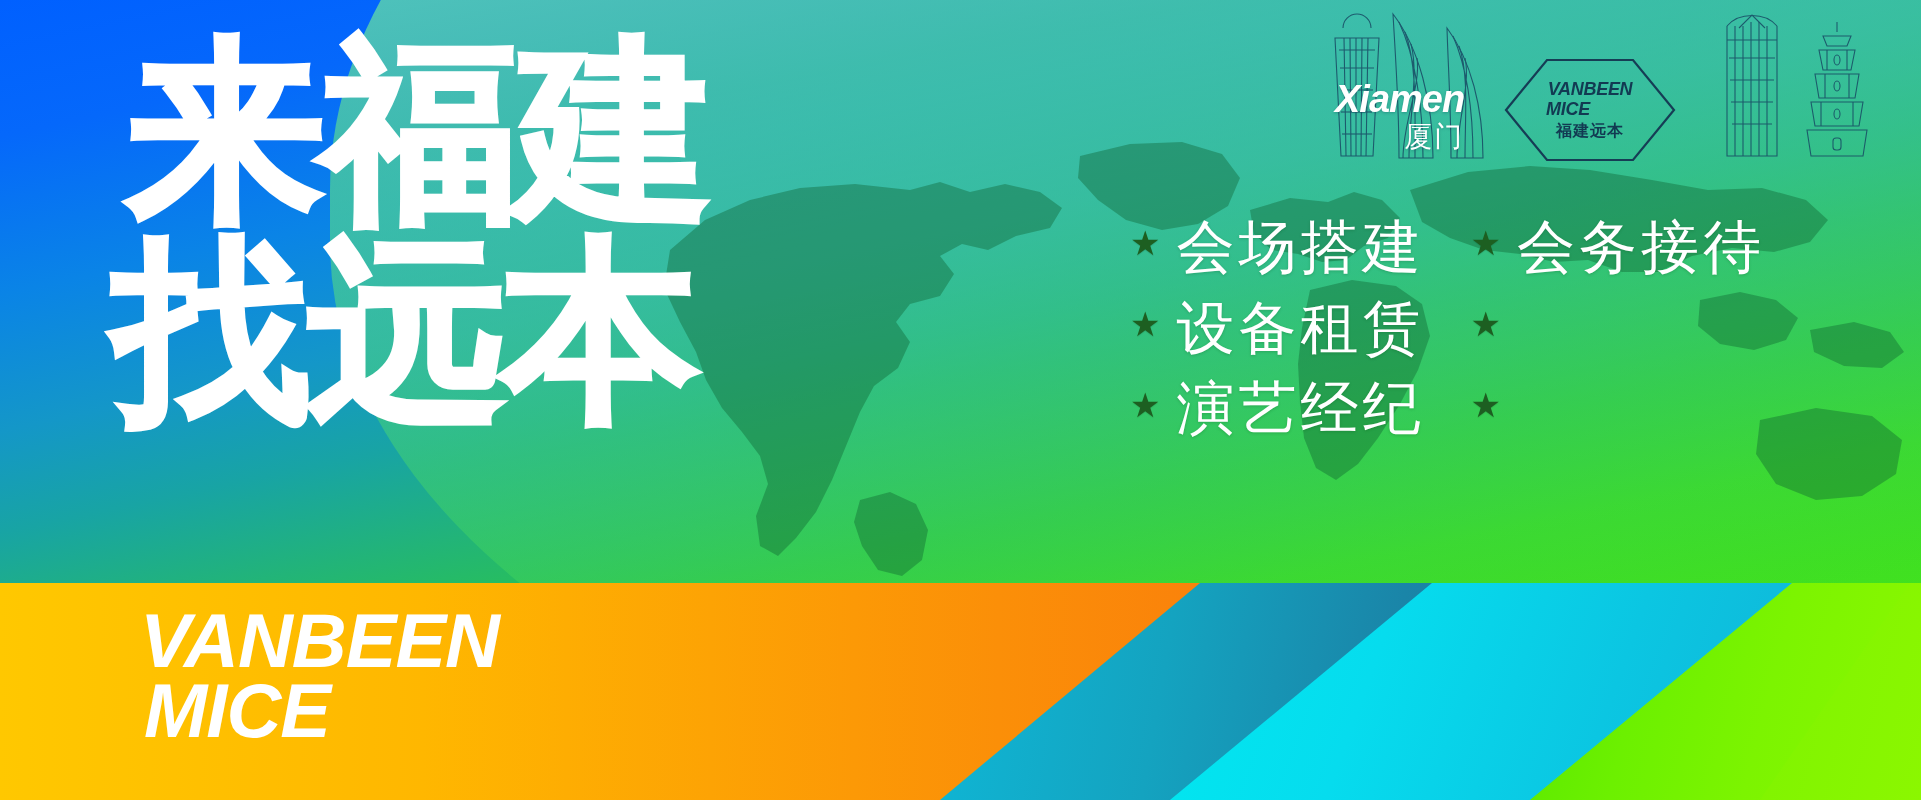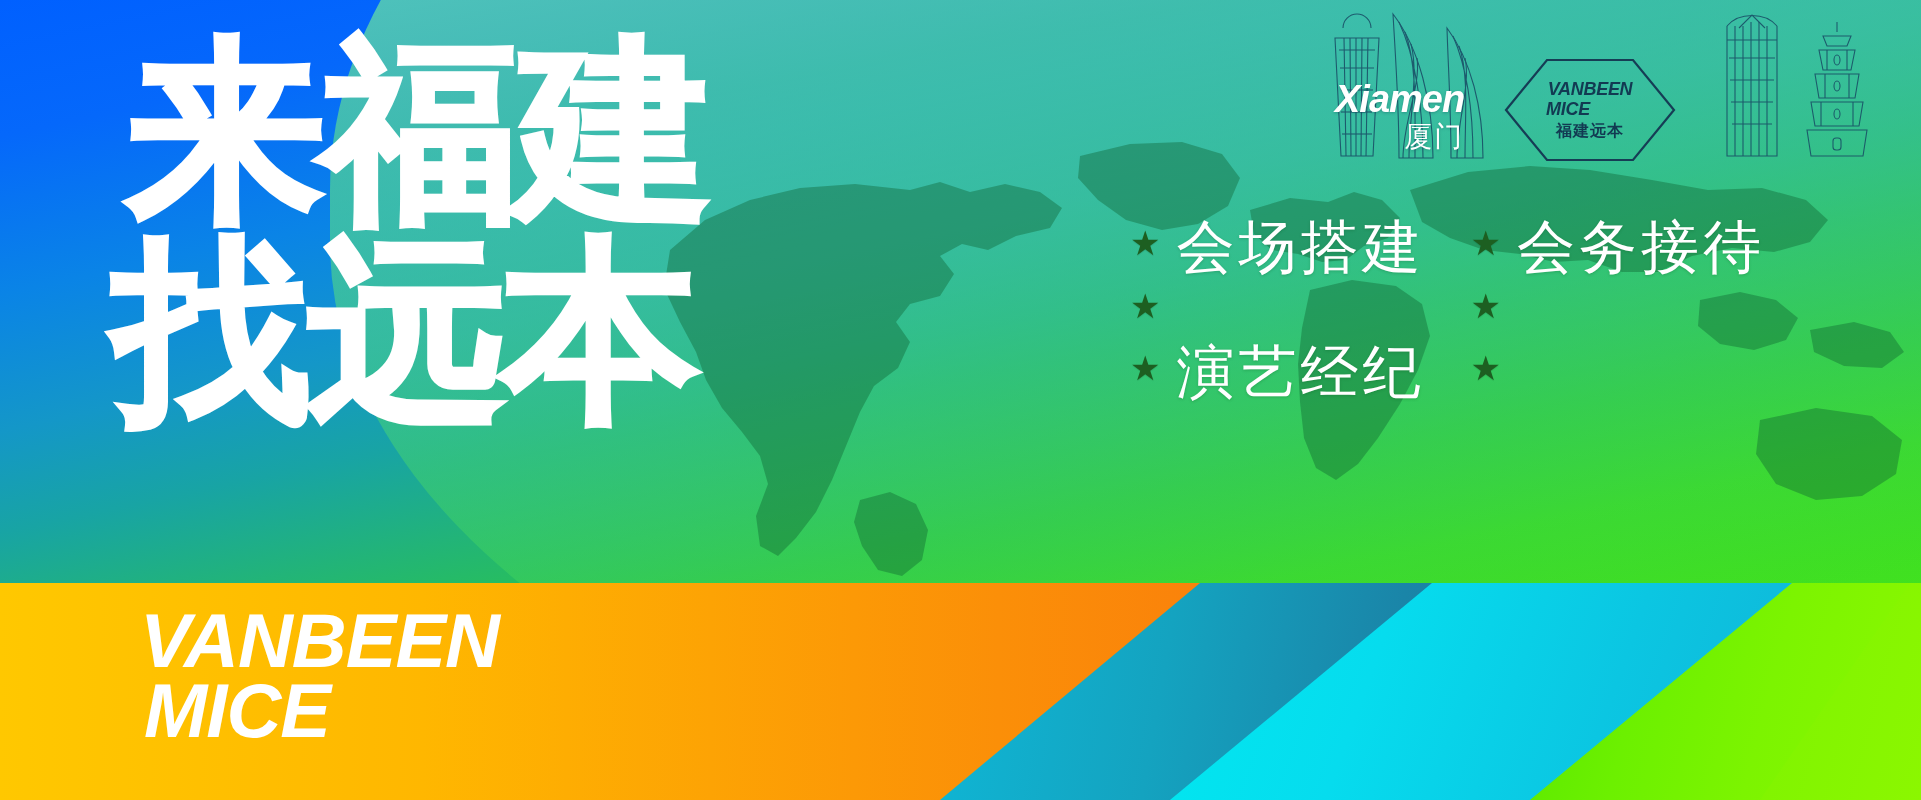--- a/index.html
+++ b/index.html
@@ -301,20 +301,21 @@
       <div class="svc">
         <span class="star">★</span>
         <span class="txt">会场搭建</span>
       </div>
       <div class="svc">
         <span class="star">★</span>
         <span class="txt">会务接待</span>
       </div>
       <div class="svc">
         <span class="star">★</span>
+        <span class="txt">设备租赁</span>
       </div>
       <div class="svc">
         <span class="star">★</span>
       </div>
       <div class="svc">
         <span class="star">★</span>
         <span class="txt">演艺经纪</span>
       </div>
       <div class="svc">
         <span class="star">★</span>

